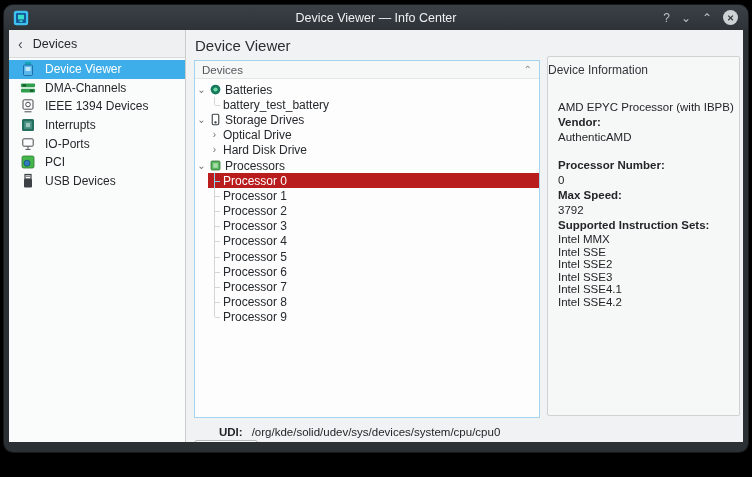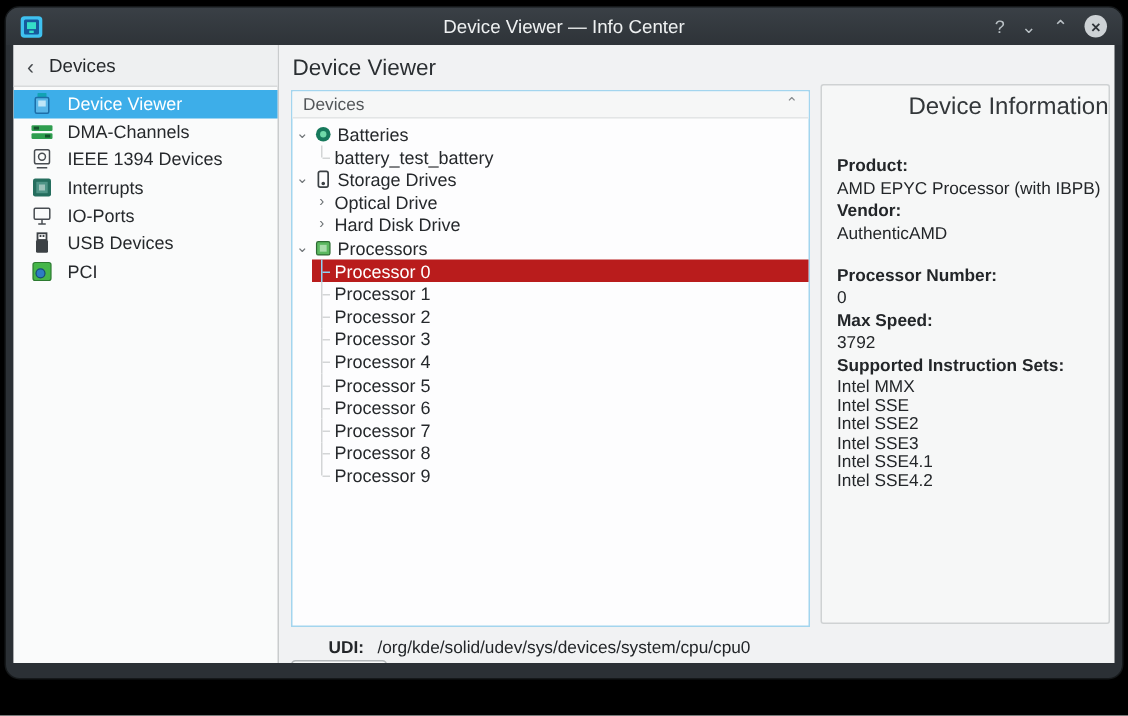--- a/index.html
+++ b/index.html
@@ -47,21 +47,21 @@
   .child-wrap{flex:1;height:100%;display:flex;align-items:center;}
   .branch{width:13px;height:100%;position:relative;flex:none;}
   .branch::before{content:'';position:absolute;left:6px;top:0;height:100%;border-left:1px solid #d3d5d6;}
   .branch.corner::before{height:50%;}
   .branch::after{content:'';position:absolute;left:7px;top:50%;width:5px;border-top:1px solid #d3d5d6;}
   .tree-row.selected .child-wrap{background:#b91c1c;color:#fff;}
   .tree-row.selected .branch::before,.tree-row.selected .branch::after{border-color:#8fd2f4;}
   
   .info-panel{position:absolute;left:361px;right:3px;top:26px;height:360px;background:#f6f7f7;
               border:1px solid #cfd2d3;border-radius:2px;box-sizing:border-box;}
-  .info-title{text-align:right;margin-top:6px;font-size:16px;color:#33373a;}
+  .info-title{text-align:left;margin-top:6px;font-size:12px;color:#33373a;}
   .info-body{padding:23px 10px 0 10px;}
   .info-label{font-size:11.5px;font-weight:bold;color:#232629;line-height:15px;white-space:nowrap;}
   .info-value{font-size:11.5px;color:#232629;line-height:15px;white-space:nowrap;}
   .info-gap{height:13px;}
   .is-value{line-height:12.6px;}
   
   .udi-line{position:absolute;left:9px;top:396px;font-size:11.5px;color:#232629;white-space:nowrap;margin-left:24px;}
   .udi-label{font-weight:bold;}
   .udi-value{margin-left:9px;}
   .help-btn{position:absolute;left:8px;top:410px;height:21px;display:flex;align-items:center;
@@ -147,36 +147,36 @@
               <svg width="16" height="16" viewBox="0 0 16 16" fill="none" stroke="#484d52">
                 <rect x="2.8" y="2.8" width="10.4" height="7.4" rx="0.8"></rect>
                 <path d="M8 10.2 v2.6 M5.5 13.4 h5"></path>
               </svg>
             </span>
             <span>IO-Ports</span>
           </div>
           <div class="side-item">
             <span class="ico">
               <svg width="16" height="16" viewBox="0 0 16 16">
+                <rect x="2" y="2" width="12" height="12" rx="1.5" fill="#45b649" stroke="#2c7a30" stroke-width="0.8"></rect>
+                <circle cx="7" cy="9.2" r="3" fill="#2d7dc3" stroke="#174a77" stroke-width="0.8"></circle>
+              </svg>
+            </span>
+            <span>PCI</span>
+          </div>
+          <div class="side-item">
+            <span class="ico">
+              <svg width="16" height="16" viewBox="0 0 16 16">
                 <rect x="5" y="1.5" width="6" height="4.5" fill="none" stroke="#3c4145" stroke-width="1.2"></rect>
                 <rect x="6.4" y="2.6" width="1.2" height="1.4" fill="#3c4145"></rect>
                 <rect x="8.4" y="2.6" width="1.2" height="1.4" fill="#3c4145"></rect>
                 <rect x="4" y="6" width="8" height="8.5" rx="1" fill="#3c4145"></rect>
               </svg>
             </span>
             <span>USB Devices</span>
-          </div>
-          <div class="side-item">
-            <span class="ico">
-              <svg width="16" height="16" viewBox="0 0 16 16">
-                <rect x="2" y="2" width="12" height="12" rx="1.5" fill="#45b649" stroke="#2c7a30" stroke-width="0.8"></rect>
-                <circle cx="7" cy="9.2" r="3" fill="#2d7dc3" stroke="#174a77" stroke-width="0.8"></circle>
-              </svg>
-            </span>
-            <span>PCI</span>
           </div>
         </div>
     </div>
 
     <div class="main">
       <div class="main-title">Device Viewer</div>
 
       <div class="tree-panel">
         <div class="tree-header">
           <span>Devices</span>
@@ -303,21 +303,20 @@
                 <span class="branch corner"></span>
                 <span class="t-label">Processor 9</span>
               </div>
             </div>
           </div>
       </div>
 
       <div class="info-panel">
         <div class="info-title">Device Information</div>
         <div class="info-body" id="info-body">
-            <div class="info-label">Product:</div>
             <div class="info-value">AMD EPYC Processor (with IBPB)</div>
             <div class="info-label">Vendor:</div>
             <div class="info-value">AuthenticAMD</div>
             <div class="info-gap"></div>
             <div class="info-label">Processor Number:</div>
             <div class="info-value">0</div>
             <div class="info-label">Max Speed:</div>
             <div class="info-value">3792</div>
             <div class="info-label">Supported Instruction Sets:</div>
             <div class="info-value is-value">Intel MMX</div>

